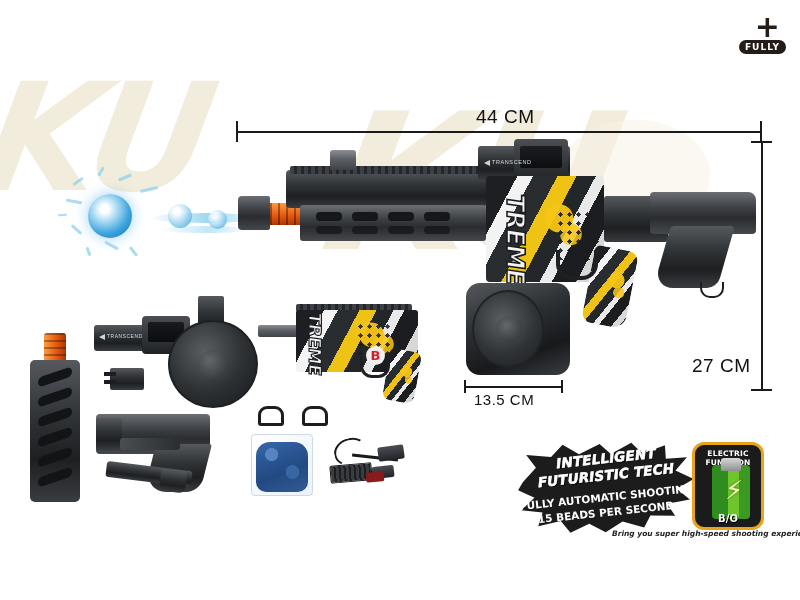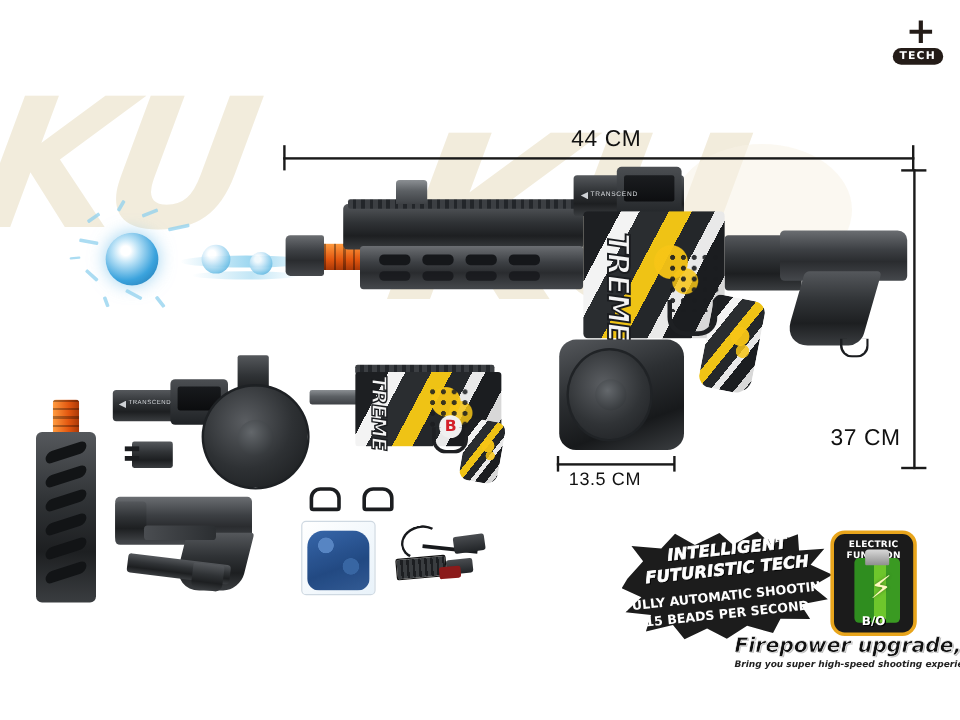--- a/index.html
+++ b/index.html
@@ -256,32 +256,32 @@
 <body>
 
 <div id="stage">
 
   <div class="wm wm-left">KU</div>
   <div class="wm wm-right">KU</div>
   <div class="wm-blob" style="left:560px;top:120px;width:150px;height:110px;opacity:.55;"></div>
 
   <div id="age-badge">
     <span class="plus">+</span>
-    <span class="ages">TECH</span>
+    <span class="ages">FULLY</span>
   </div>
 
   <div class="dim-line dim-h" style="left:236px;top:131px;width:526px;"></div>
   <div class="dim-tick" style="left:236px;top:121px;width:2px;height:21px;"></div>
   <div class="dim-tick" style="left:760px;top:121px;width:2px;height:21px;"></div>
   <div class="dim-label" style="left:476px;top:106px;">44 CM</div>
 
   <div class="dim-line dim-v" style="left:761px;top:141px;height:250px;"></div>
   <div class="dim-tick" style="left:751px;top:141px;width:21px;height:2px;"></div>
   <div class="dim-tick" style="left:751px;top:389px;width:21px;height:2px;"></div>
-  <div class="dim-label" style="left:692px;top:355px;">37 CM</div>
+  <div class="dim-label" style="left:692px;top:355px;">27 CM</div>
 
   <div class="dim-line dim-h" style="left:464px;top:386px;width:98px;height:1.5px;"></div>
   <div class="dim-tick" style="left:464px;top:380px;width:1.5px;height:13px;"></div>
   <div class="dim-tick" style="left:561px;top:380px;width:1.5px;height:13px;"></div>
   <div class="dim-label dim-label-sm" style="left:474px;top:391px;">13.5 CM</div>
 
   <div>
     <div class="splash-trail" style="left:150px;top:213px;width:110px;height:10px;"></div>
     <div class="splash-trail" style="left:160px;top:226px;width:90px;height:7px;opacity:.6;"></div>
     <div class="splash-core" style="left:88px;top:194px;width:44px;height:44px;"></div>
@@ -474,17 +474,16 @@
   <div id="batt">
     <div class="cap">ELECTRIC FUNCTION</div>
     <div class="cell">
       <div class="top"></div>
       <div class="bolt">⚡</div>
     </div>
     <div class="bo">B/O</div>
   </div>
 
   <div id="tagline">
-    <div class="big">Firepower upgrade,</div>
     <div class="small">Bring you super high-speed shooting experience!</div>
   </div>
 
 </div>
 
 </body></html>

